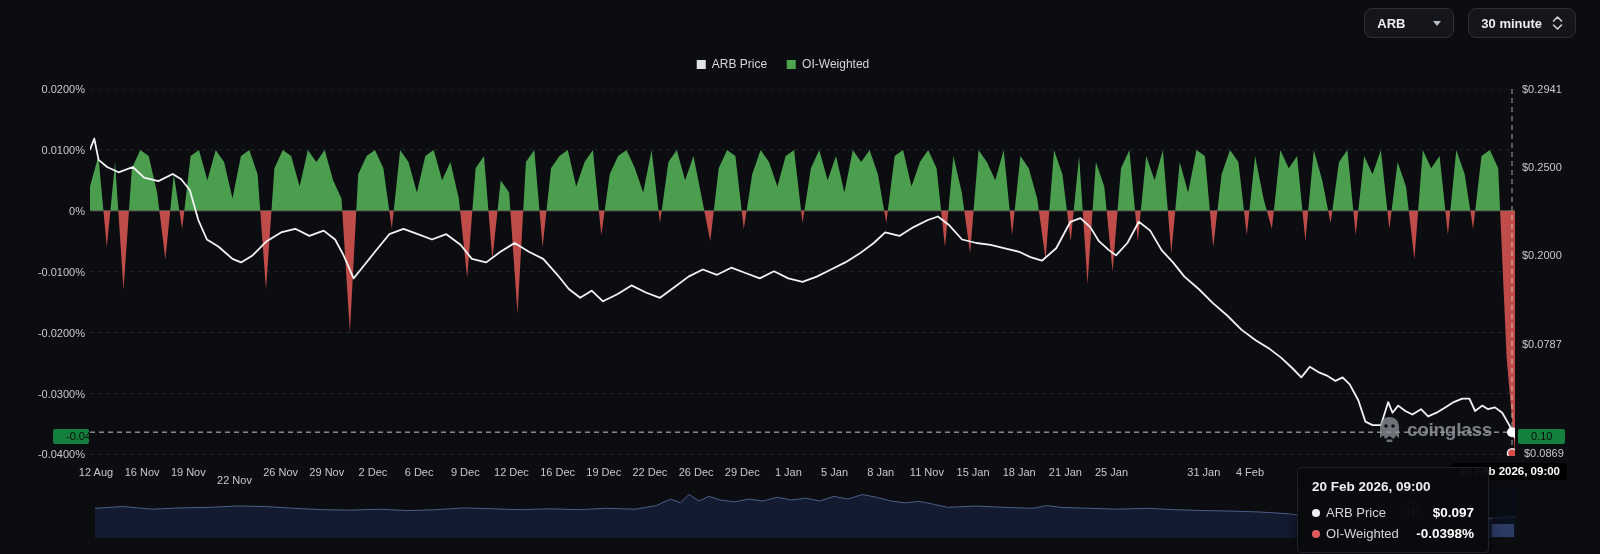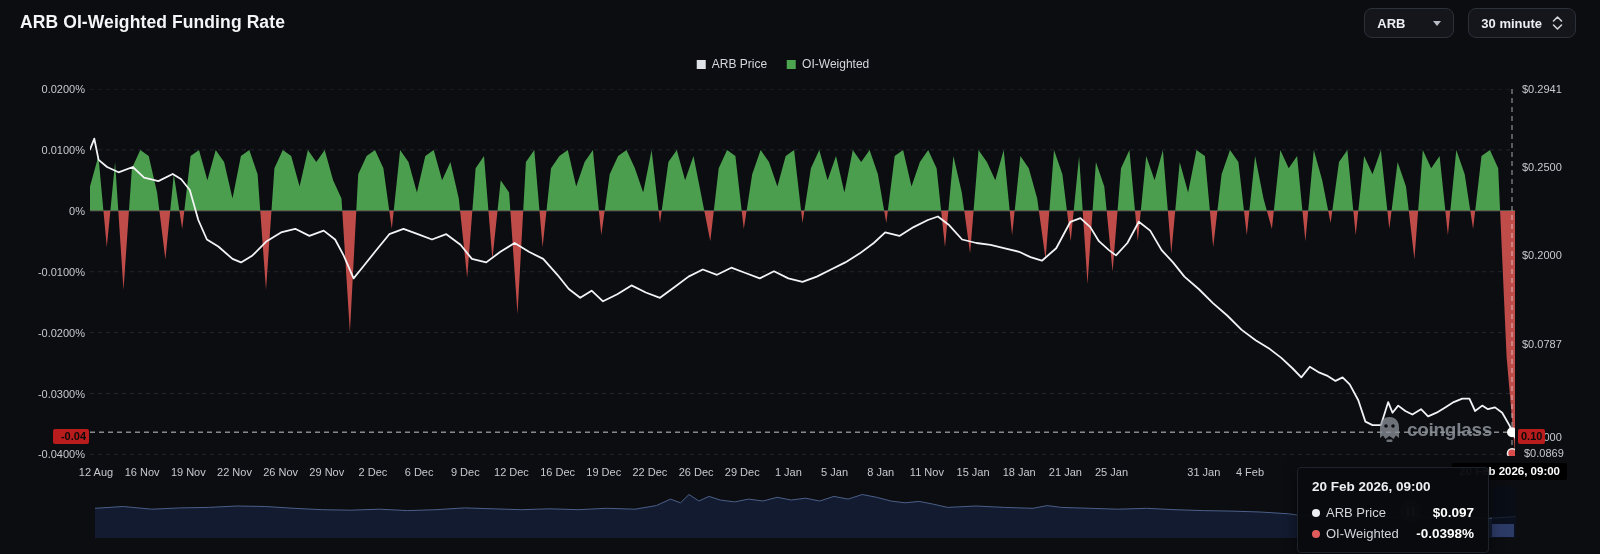--- a/index.html
+++ b/index.html
@@ -23,21 +23,21 @@
   .tick-label { position:absolute; font-size:11px; color:#c6c9cf; white-space:nowrap; }
   .y-left { text-align:right; width:60px; transform:translateY(-50%); }
   .y-right { transform:translateY(-50%); }
   .x-tick { transform:translateX(-50%); top:466px; }
 
   #mainChart { position:absolute; left:90px; top:89px; z-index:1; }
 
   .watermark { position:absolute; left:1378px; top:416px; display:flex; align-items:center; gap:6px; z-index:3; opacity:.85; }
   .watermark-text { font-size:19px; font-weight:700; color:#8f949c; letter-spacing:-0.3px; }
 
-  .chip { position:absolute; background:#b91c1c; color:#0a0a0a; font-size:11px; font-weight:700; padding:1px 3px 2px; border-radius:2px; z-index:4; }
+  .chip { position:absolute; background:#15803d; color:#0a0a0a; font-size:11px; font-weight:400; padding:1px 13px 2px; border-radius:2px; z-index:4; }
   .chip-dark { position:absolute; background:#000; color:#fff; font-size:11.5px; font-weight:700; padding:2px 7px 3px; border-radius:2px; z-index:5; white-space:nowrap; }
 
   .axis-min-label { position:absolute; font-size:11px; color:#c6c9cf; transform:translateY(-50%); }
 
   .navigator { position:absolute; left:95px; top:487px; width:1421px; height:51px; z-index:2; cursor:ew-resize; }
   .nav-btn { position:absolute; left:1399px; top:500px; width:22px; height:22px; border-radius:50%;
     background:#41464f; opacity:.92; z-index:6; display:flex; align-items:center; justify-content:center; gap:3px; cursor:pointer; }
   .nav-btn i { display:block; width:2px; height:9px; background:#e8eaee; border-radius:1px; }
 
   .tooltip { position:absolute; left:1297px; top:467px; width:192px; height:86px; z-index:10;
@@ -47,21 +47,20 @@
   .tooltip-row { display:flex; align-items:center; justify-content:space-between; margin-bottom:6px; }
   .tooltip-label { display:flex; align-items:center; gap:6px; font-size:13px; color:#d2d5da; }
   .tooltip-dot { width:8px; height:8px; border-radius:50%; display:inline-block; }
   .tooltip-value { font-size:13.5px; font-weight:700; color:#fff; }
 </style>
 </head>
 <body>
 
 <div class="stage">
 
-  <div class="page-title">ARB OI-Weighted Funding Rate</div>
 
   <div class="controls">
     <div class="select-box">
       <span>ARB</span>
       <span class="caret-down"></span>
     </div>
     <div class="select-box">
       <span>30 minute</span>
       <span class="updown">
         <svg width="11" height="16" viewBox="0 0 11 16">
@@ -91,21 +90,21 @@
       <span class="tick-label y-left" style="left: 25px; top: 332.6px;">-0.0200%</span>
       <span class="tick-label y-left" style="left: 25px; top: 393.5px;">-0.0300%</span>
       <span class="tick-label y-left" style="left: 25px; top: 454.4px;">-0.0400%</span>
       <span class="tick-label y-right" style="left: 1522px; top: 89px;">$0.2941</span>
       <span class="tick-label y-right" style="left: 1522px; top: 166.969px;">$0.2500</span>
       <span class="tick-label y-right" style="left: 1522px; top: 255.369px;">$0.2000</span>
       <span class="tick-label y-right" style="left: 1522px; top: 343.769px;">$0.0787</span>
       <span class="tick-label x-tick" style="left: 96px;">12 Aug</span>
       <span class="tick-label x-tick" style="left: 142.16px;">16 Nov</span>
       <span class="tick-label x-tick" style="left: 188.32px;">19 Nov</span>
-      <span class="tick-label x-tick" style="left: 234.48px;">22 Nov</span>
+      <span class="tick-label x-tick" style="left: 234.48px; margin-top: 8px;">22 Nov</span>
       <span class="tick-label x-tick" style="left: 280.64px;">26 Nov</span>
       <span class="tick-label x-tick" style="left: 326.8px;">29 Nov</span>
       <span class="tick-label x-tick" style="left: 372.96px;">2 Dec</span>
       <span class="tick-label x-tick" style="left: 419.12px;">6 Dec</span>
       <span class="tick-label x-tick" style="left: 465.28px;">9 Dec</span>
       <span class="tick-label x-tick" style="left: 511.44px;">12 Dec</span>
       <span class="tick-label x-tick" style="left: 557.6px;">16 Dec</span>
       <span class="tick-label x-tick" style="left: 603.76px;">19 Dec</span>
       <span class="tick-label x-tick" style="left: 649.92px;">22 Dec</span>
       <span class="tick-label x-tick" style="left: 696.08px;">26 Dec</span>

